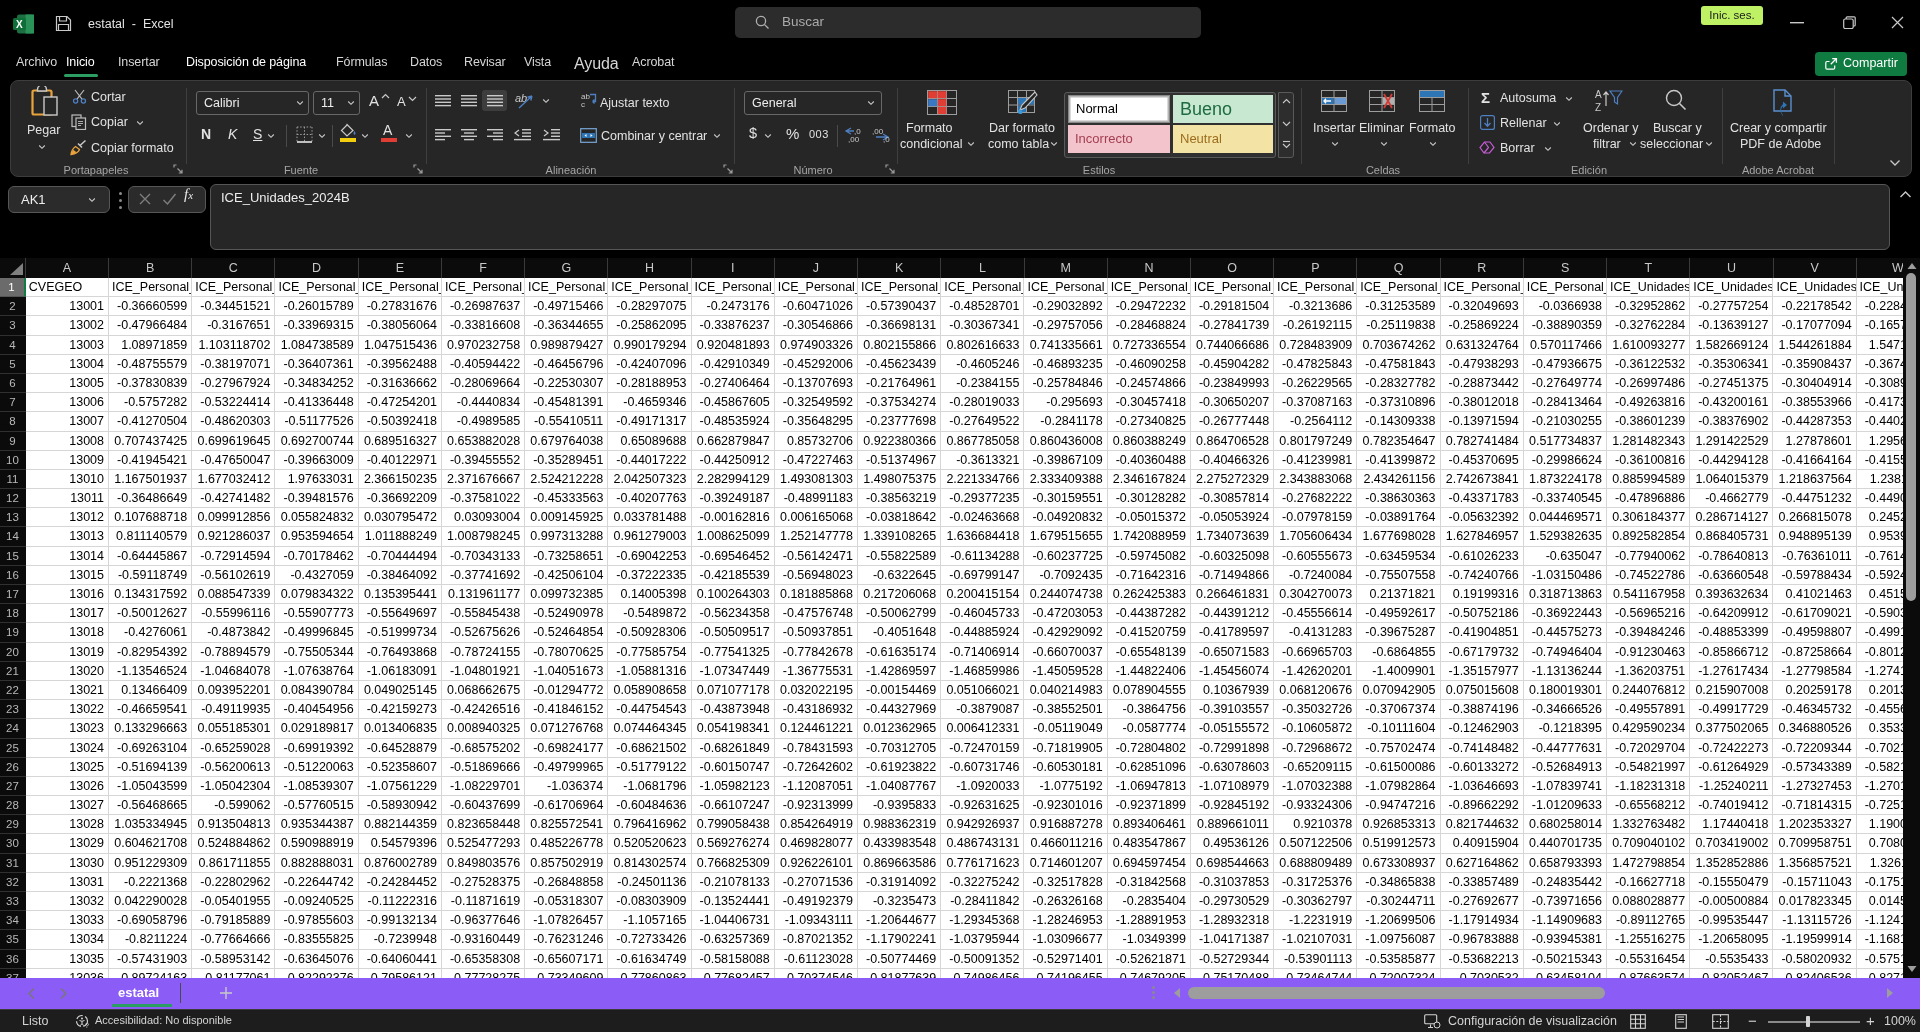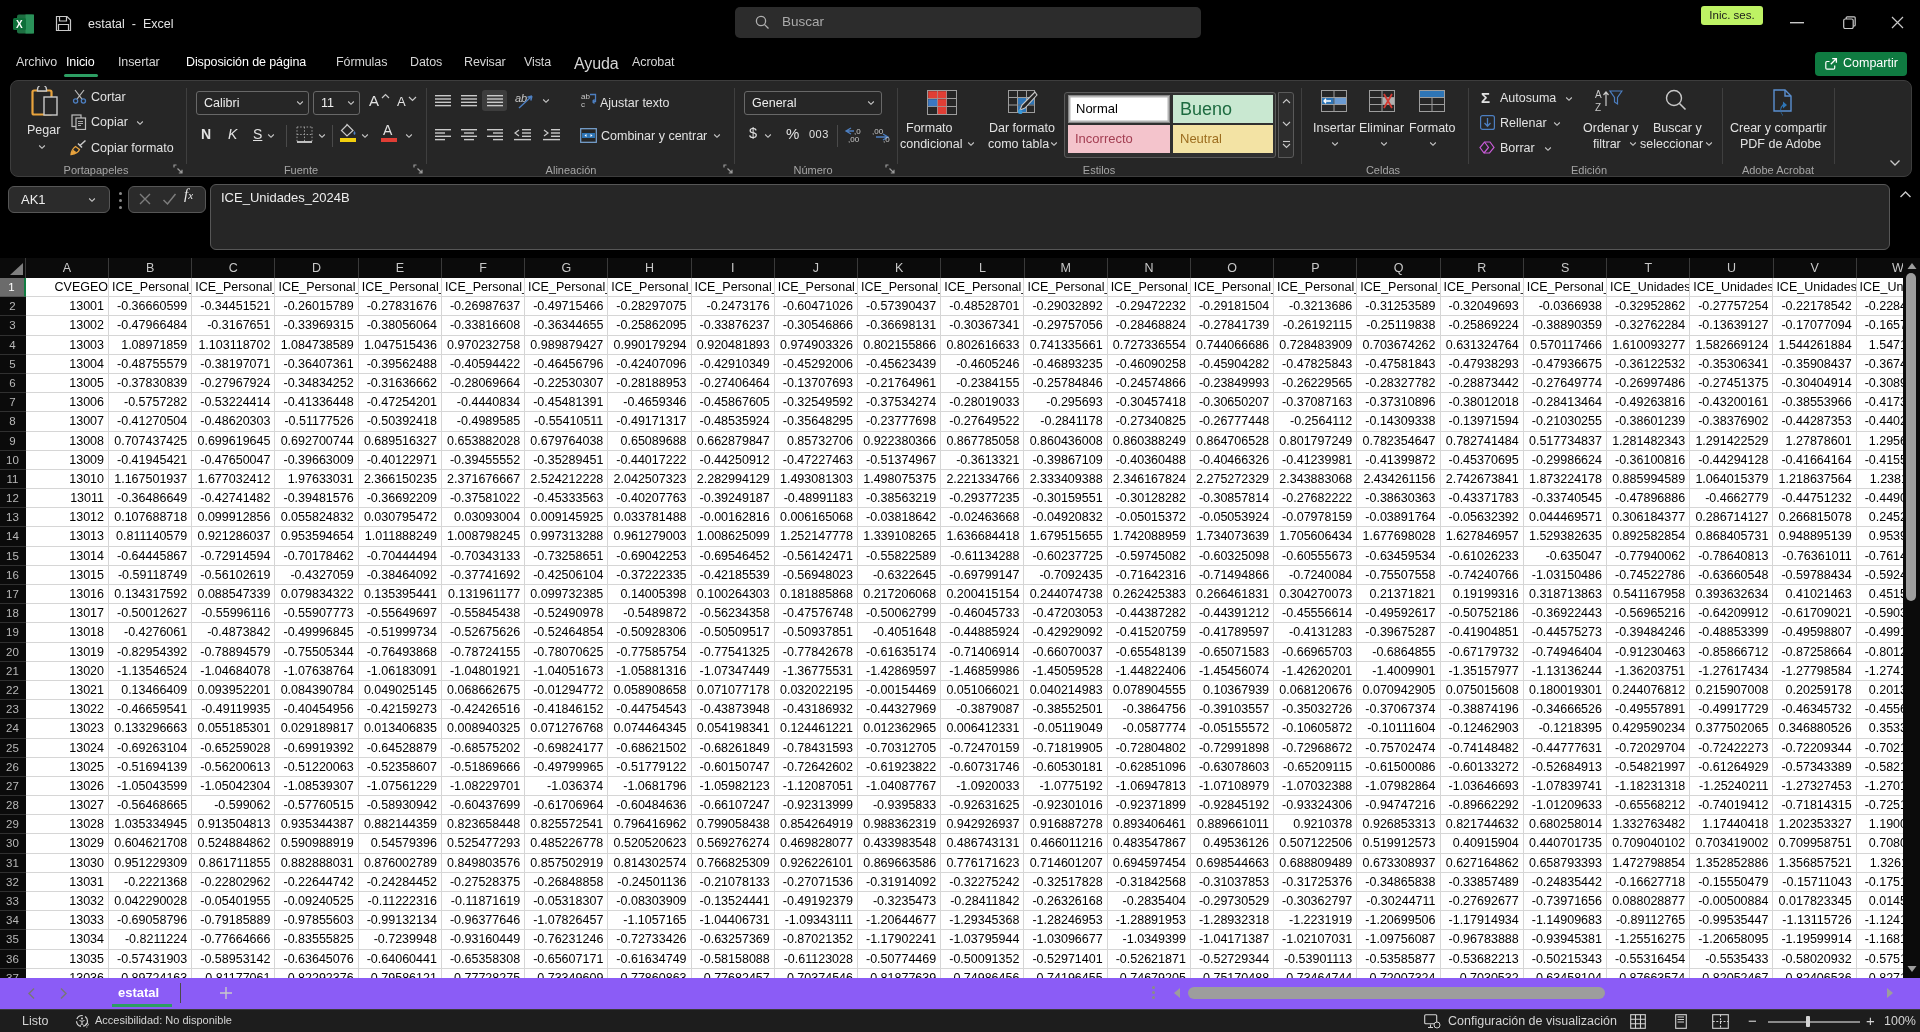--- a/index.html
+++ b/index.html
@@ -4,21 +4,21 @@
 html,body{width:1920px;height:1032px;overflow:hidden;background:#000;font-family:"Liberation Sans",sans-serif}
 .ab{position:absolute}
 svg{display:block}
 
 #grid{position:absolute;left:0;top:258px;width:1920px;height:720px;background:#0b0b0b;overflow:hidden}
 #chead{position:absolute;left:0;top:0;height:20px;width:1920px}
 #chead b{position:absolute;top:0;height:20px;line-height:21px;text-align:center;color:#c9c9c9;font-weight:400;font-size:12.5px;border-right:1px solid #3a3a3a}
 #rows{position:absolute;left:25.8px;top:20px;width:1994px}
 .dr{height:19.2px;white-space:nowrap;font-size:12.5px}
 .dr b{display:inline-block;vertical-align:top;width:83.23px;height:19.2px;line-height:19.4px;background:#fff;border-right:1px solid #d6d6d6;border-bottom:1px solid #d6d6d6;color:#000;font-weight:400;text-align:right;padding-right:4px;overflow:hidden}
-.dr.h b{text-align:right;padding:0 0 0 3px}
+.dr.h b{text-align:left;padding:0 0 0 3px}
 #gut{position:absolute;left:0;top:20px;width:25.8px}
 #gut i{display:block;height:19.2px;line-height:19.2px;background:#0b0b0b;border-bottom:1px solid #303030;color:#b9b9b9;font-style:normal;font-size:11.5px;text-align:center;padding-right:1px}
 #gut i.sel{background:#6b6b6b;color:#fff;border-right:2.5px solid #107c41;border-bottom:1px solid #555}
 
 #ribbon{position:absolute;left:10px;top:80px;width:1902px;height:97px;background:#262626;border:1px solid #3d3d3d;border-radius:8px}
 .gsep{position:absolute;top:7px;height:76px;width:1px;background:#3f3f3f}
 .glab{position:absolute;top:83px;font-size:11px;color:#a6a6a6;text-align:center;white-space:nowrap}
 .btxt{position:absolute;font-size:12.5px;color:#e2e2e2;white-space:nowrap}
 .combo{position:absolute;height:24px;background:#262626;border:1px solid #686868;border-radius:3px;color:#eee;font-size:12.5px;line-height:22px;padding-left:7px}
 .chev{position:absolute;width:8px;height:8px}

